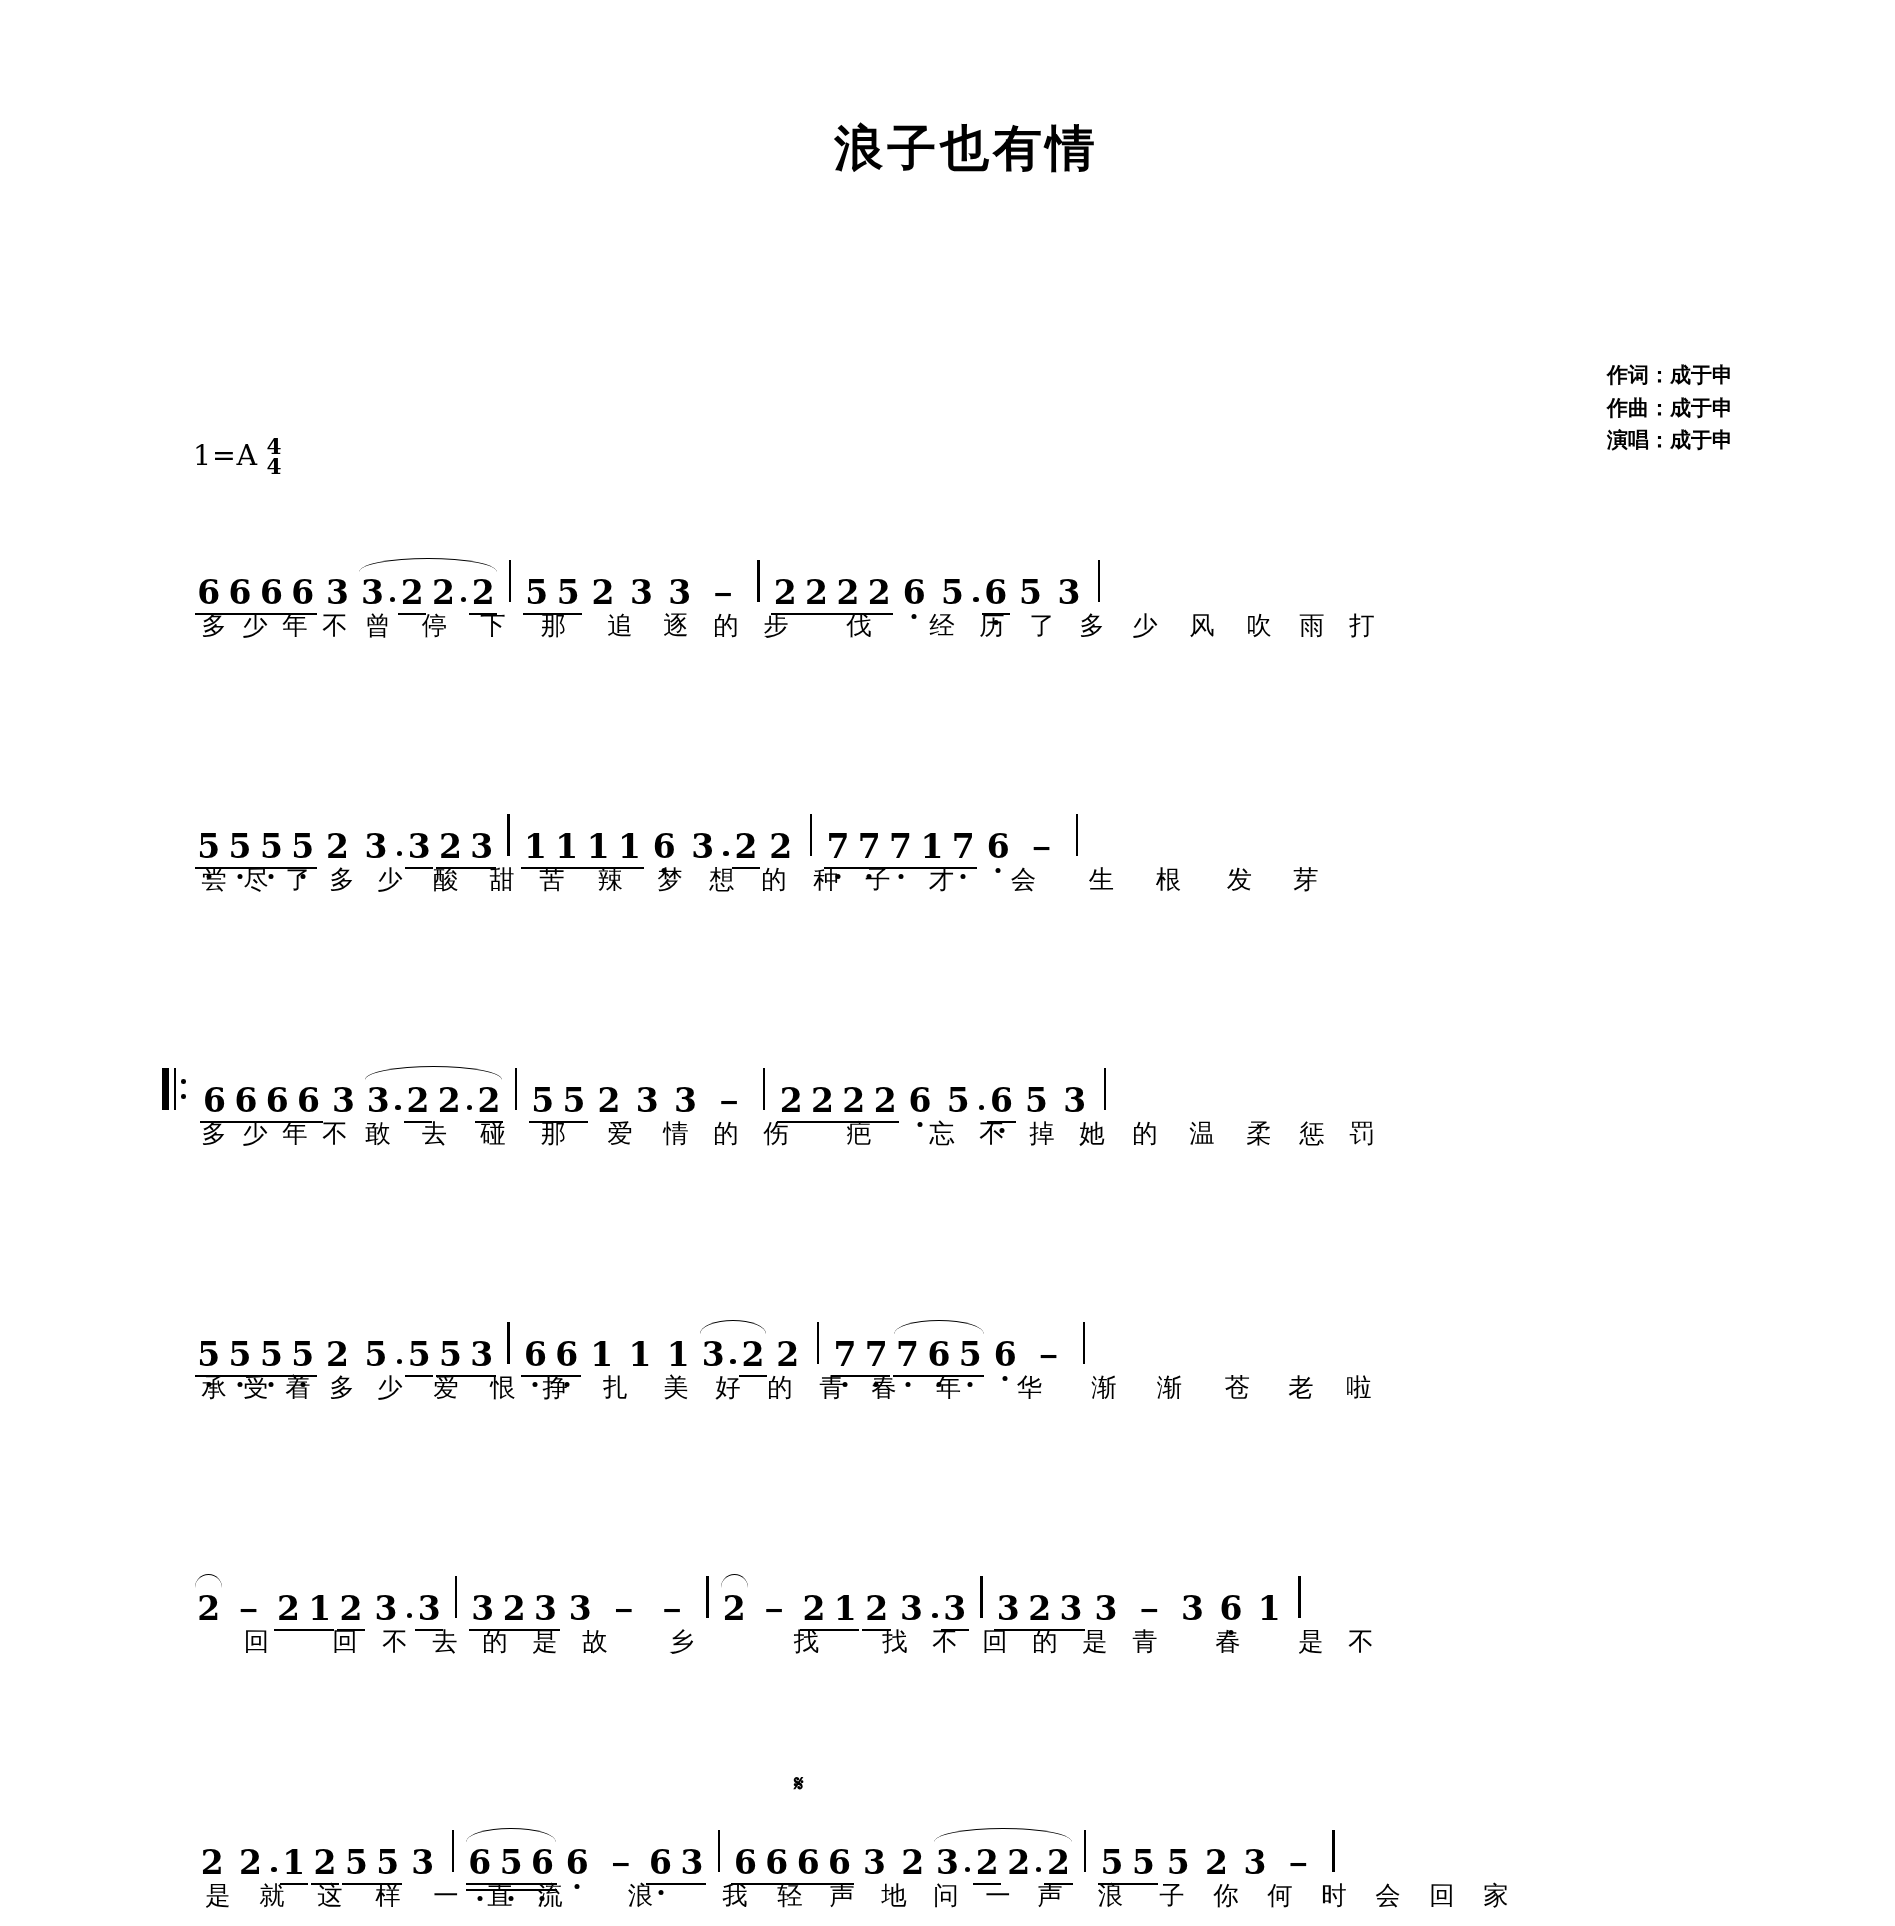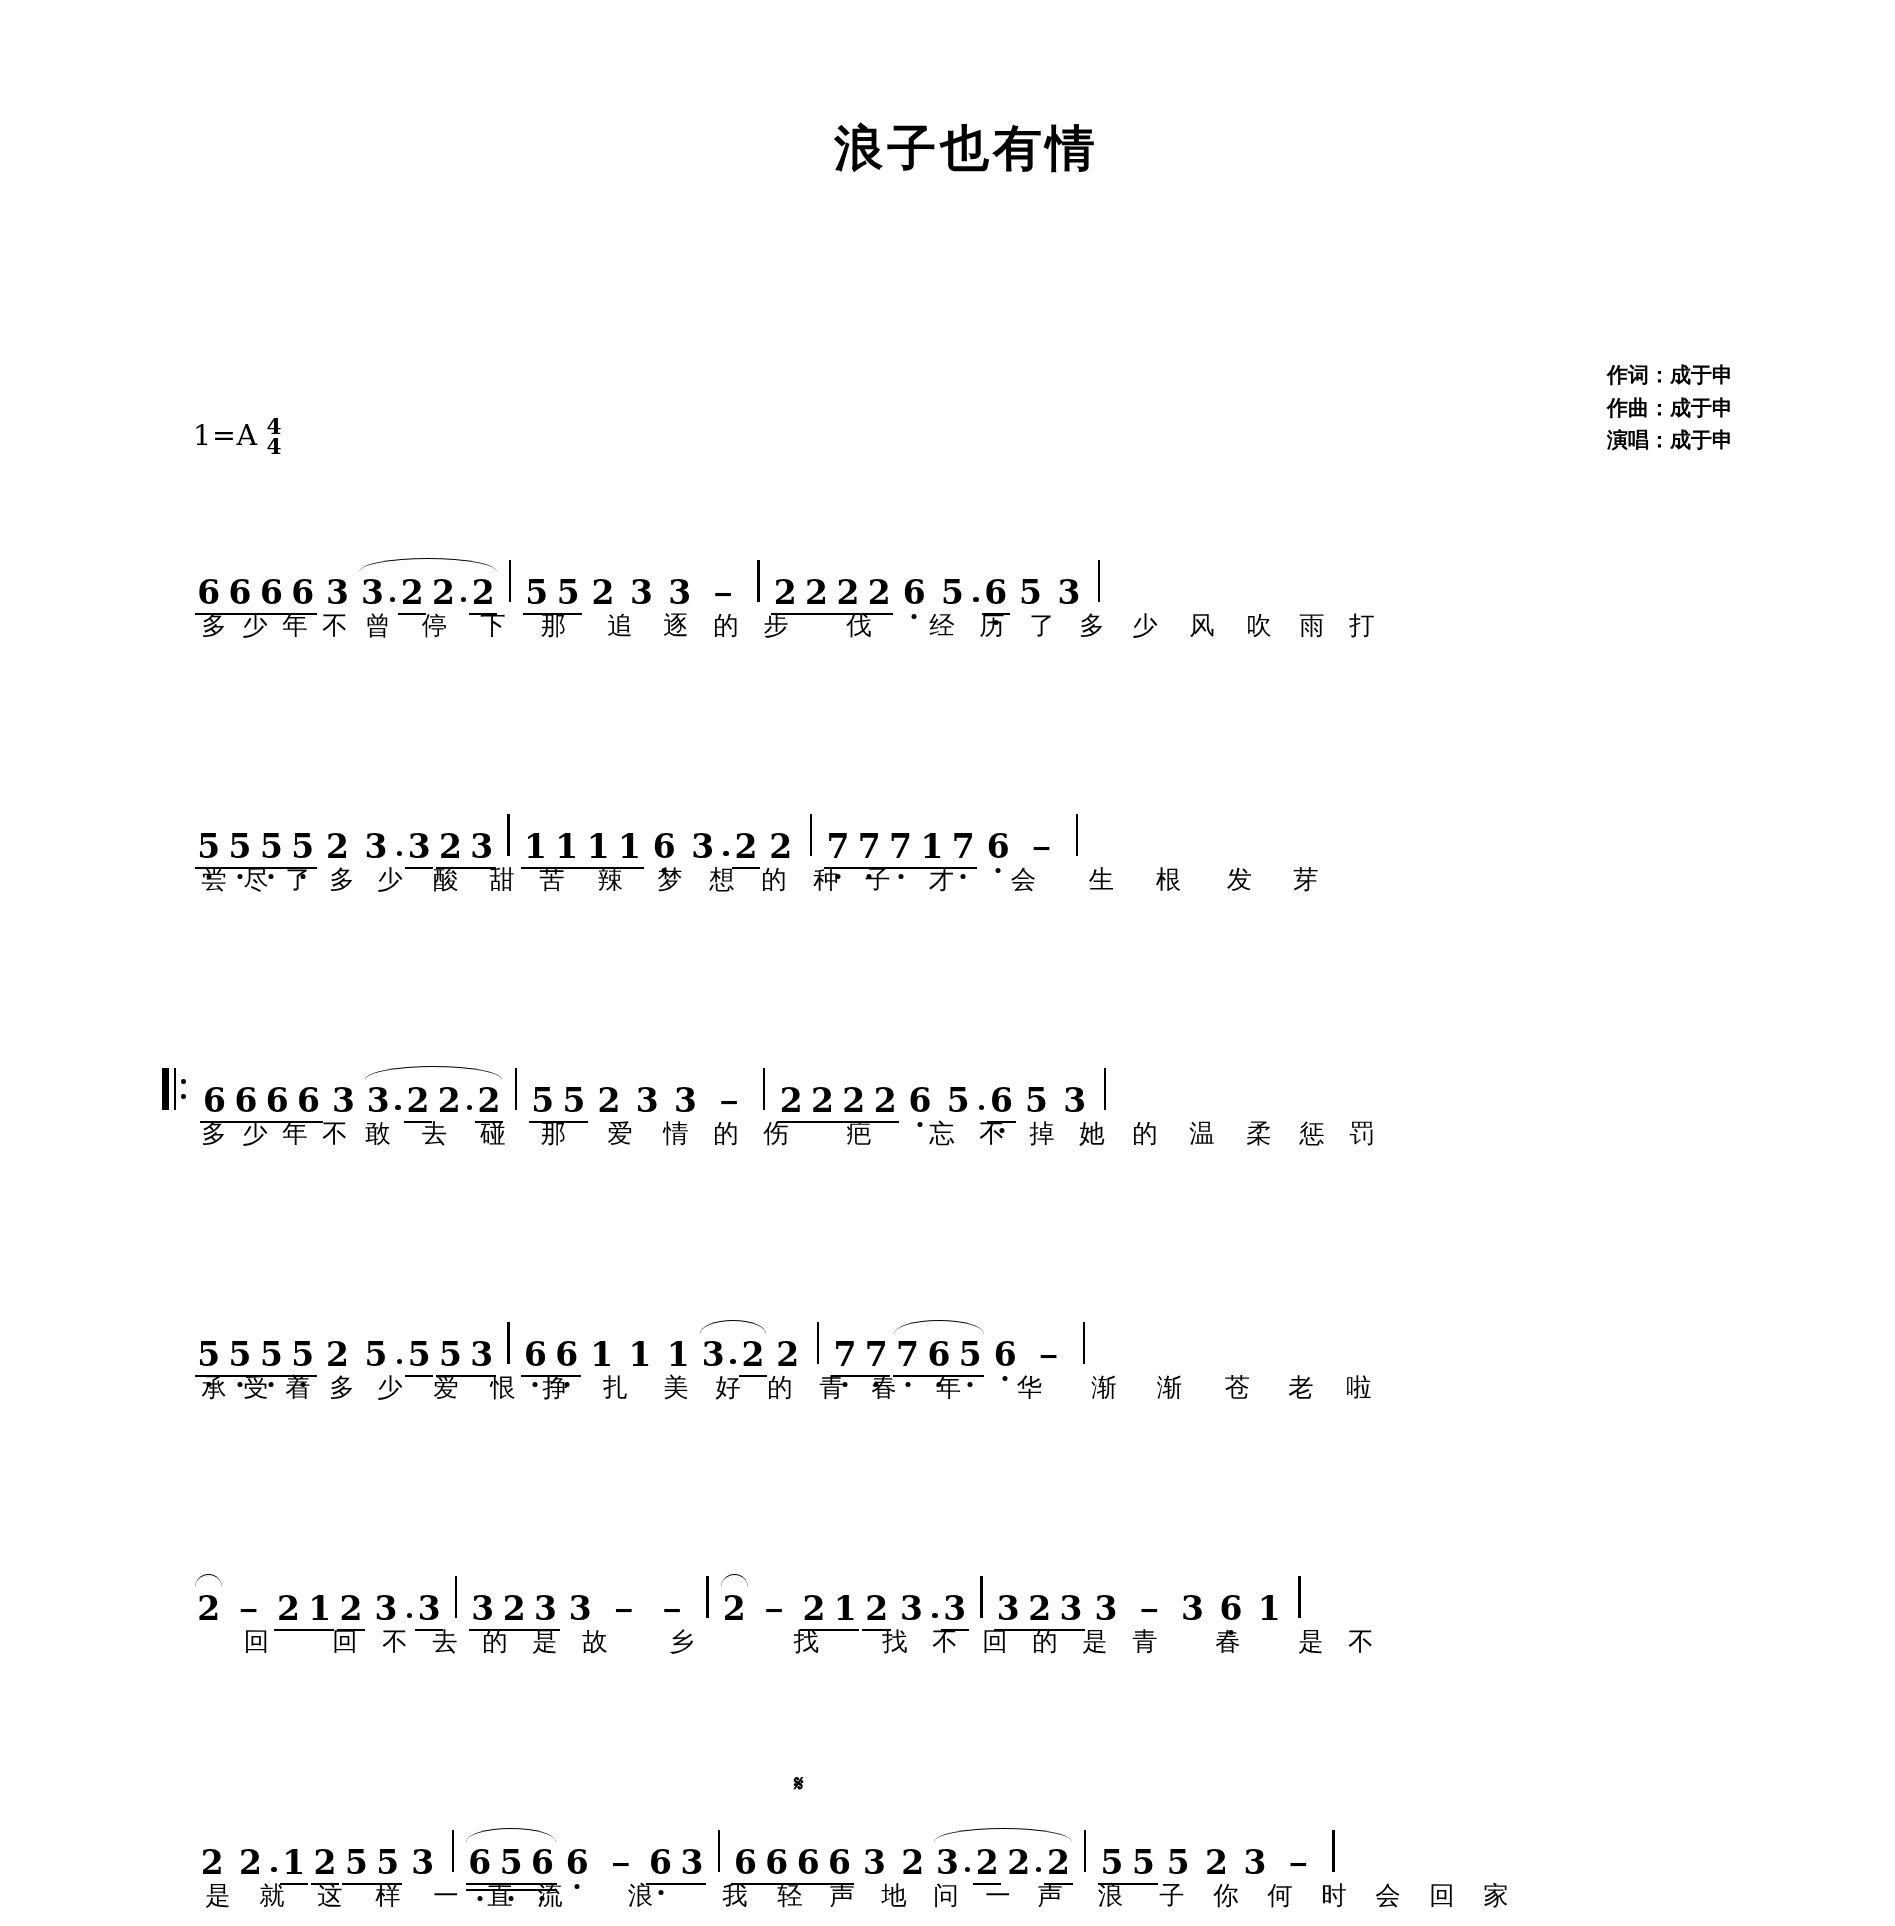--- a/index.html
+++ b/index.html
@@ -39,21 +39,21 @@
     top: 243px;
     font-size: 21px;
     font-family: "DejaVu Serif", serif;
     font-weight: bold;
     line-height: 1.55;
     text-align: left;
   }
   .keysig {
     position: absolute;
     left: 193px;
-    top: 300px;
+    top: 320px;
     font-size: 28px;
     font-family: "DejaVu Serif", serif;
     display: flex;
     align-items: center;
     gap: 8.5px;
   }
   .keysig .k {
     font-size: 28.5px;
     letter-spacing: 0.8px;
   }

